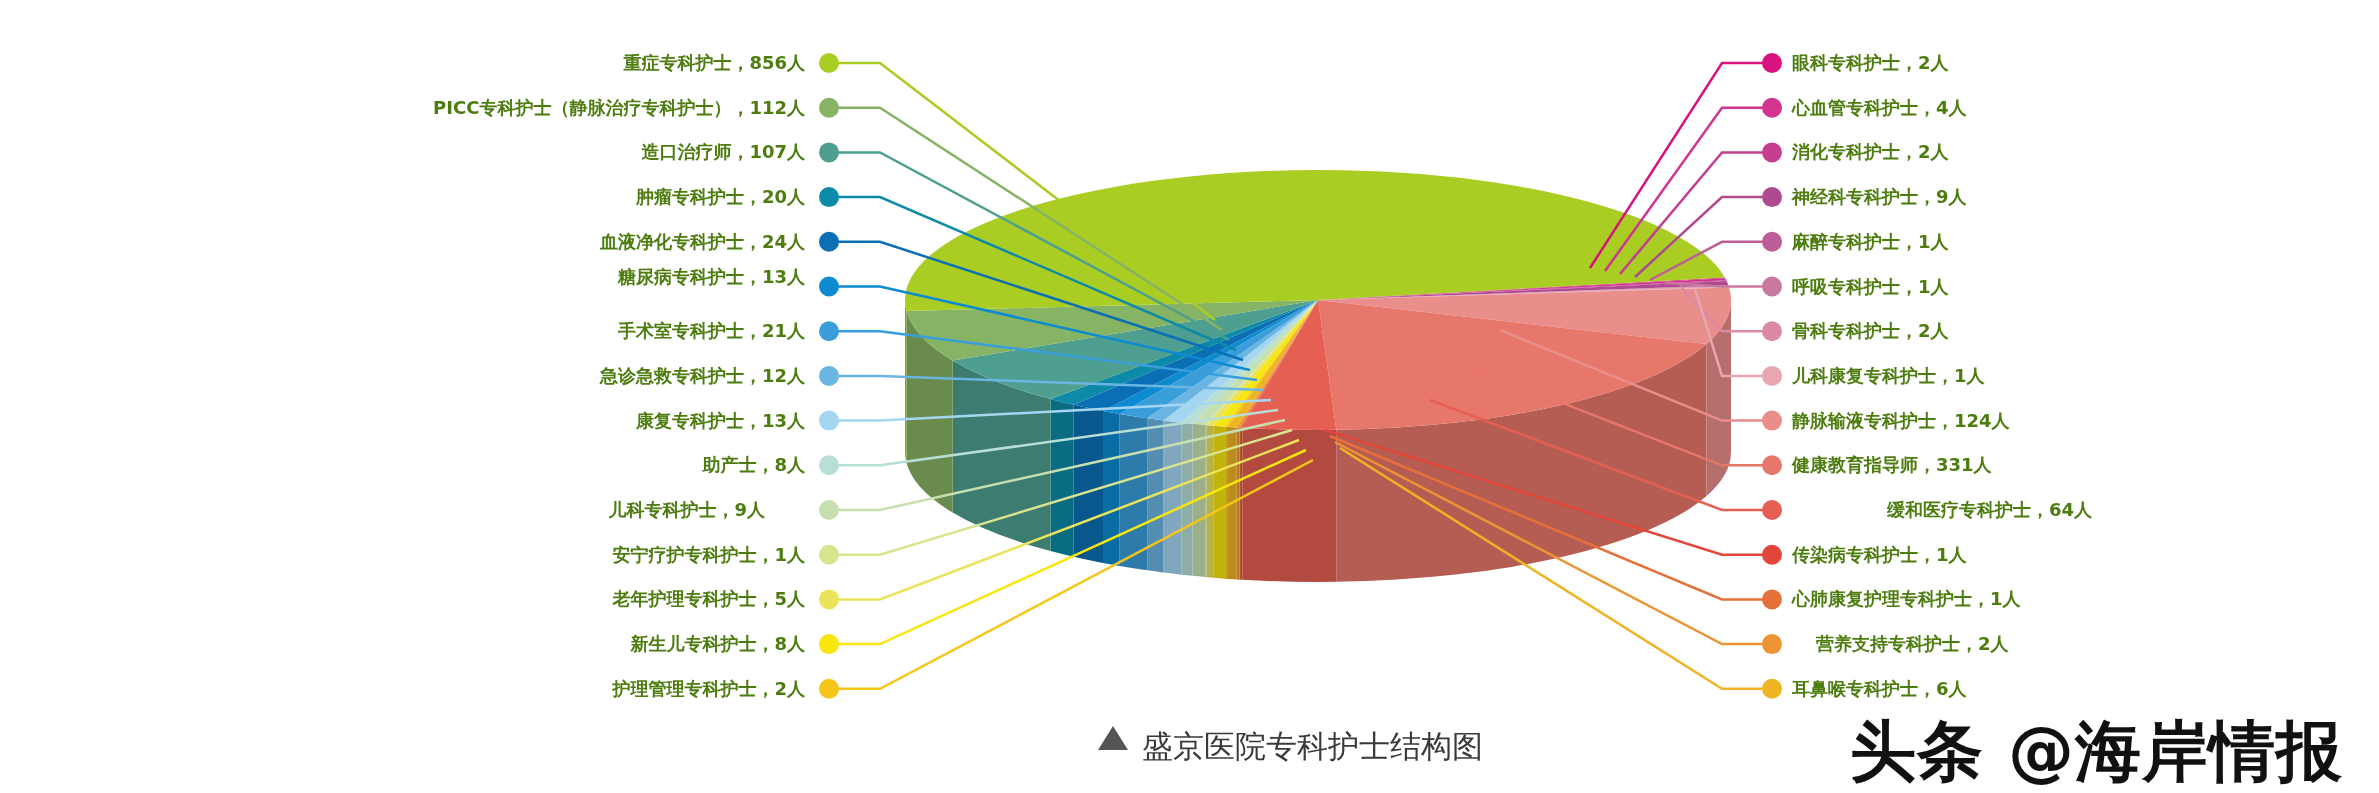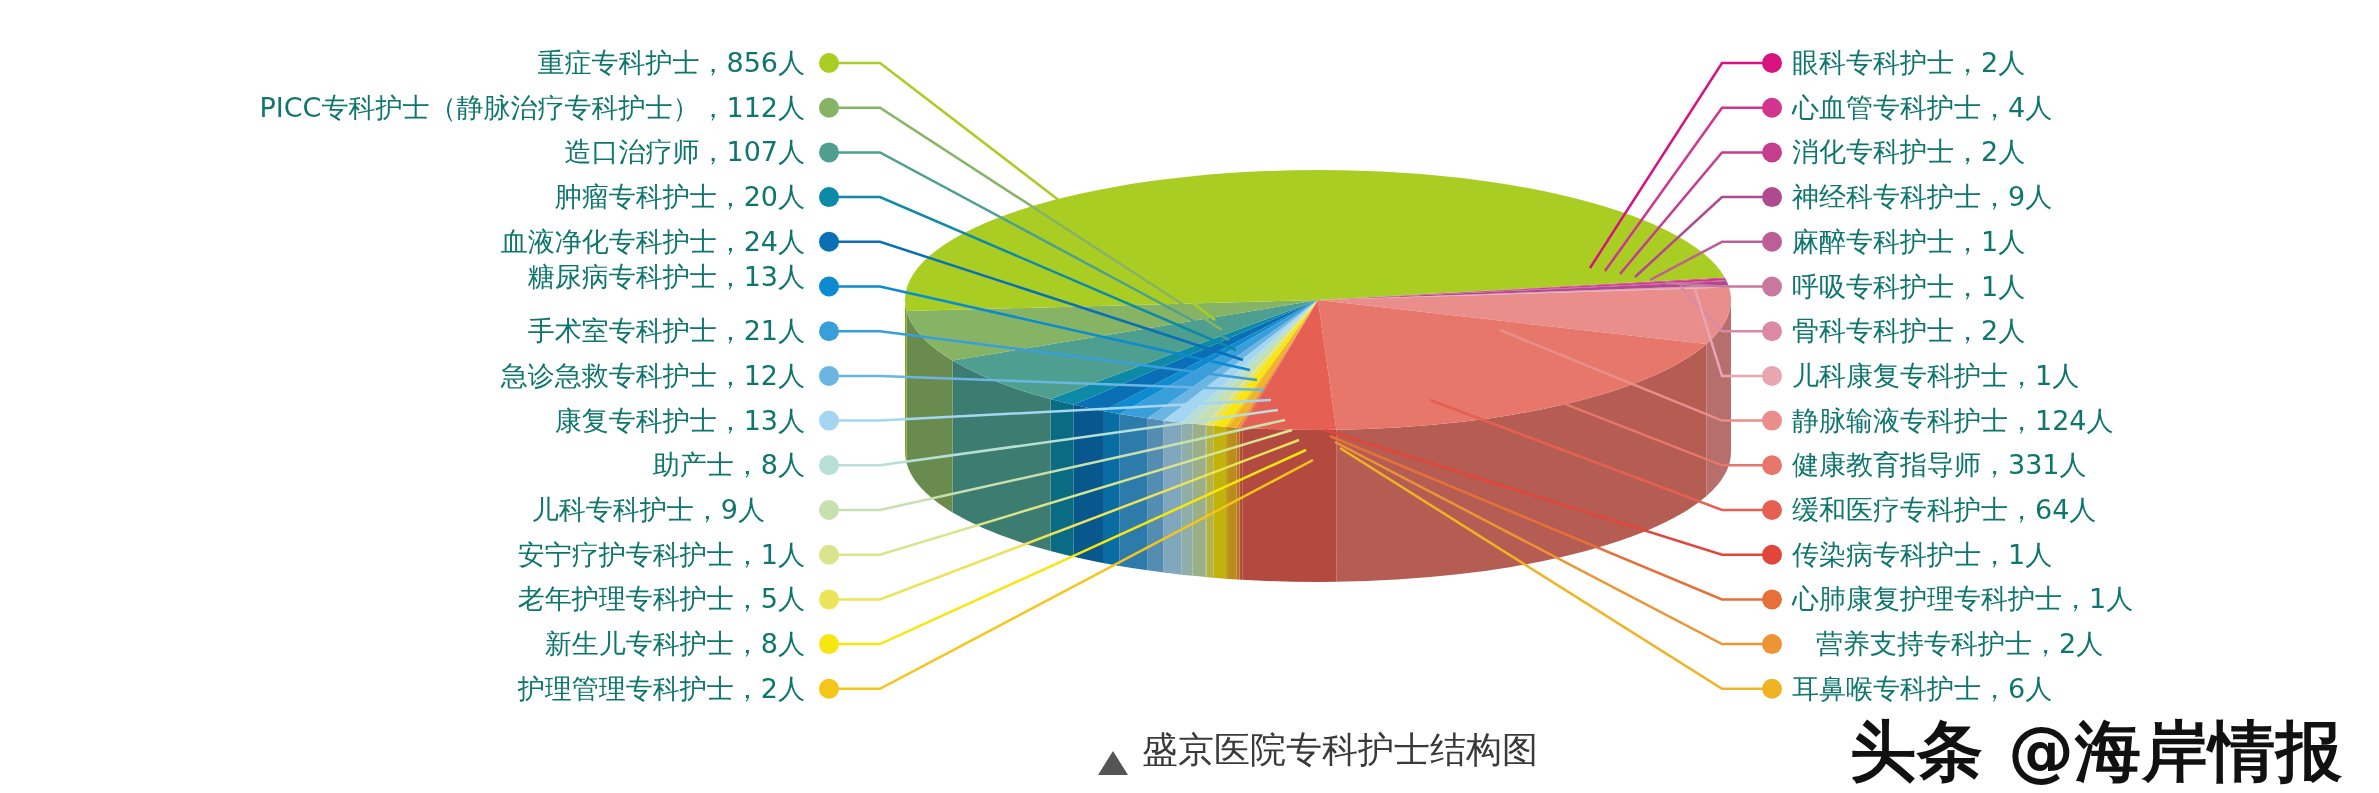--- a/index.html
+++ b/index.html
@@ -1,24 +1,24 @@
 <!DOCTYPE html>
 <html><head>
 <meta charset="utf-8">
 <style>
   html, body { margin: 0; padding: 0; background: #ffffff; }
   body { width: 2379px; height: 793px; position: relative; overflow: hidden;
          font-family: "DejaVu Sans", "Liberation Sans", sans-serif; }
   #chart-svg { position: absolute; left: 0; top: 0; }
-  .lbl { position: absolute; font-size: 27px; color: #0f766e; white-space: nowrap;
-         line-height: 32px; height: 32px; }
+  .lbl { position: absolute; font-size: 18px; color: #4d7c0f; white-space: nowrap;
+         line-height: 32px; height: 32px; font-weight: bold; }
   .lbl-left { text-align: right; }
   .lbl-right { text-align: left; }
-  .caption { position: absolute; left: 1098px; top: 726px; font-size: 36px; color: #3a3a3a;
-             display: flex; align-items: flex-end; gap: 14px; }
+  .caption { position: absolute; left: 1098px; top: 726px; font-size: 31px; color: #3a3a3a;
+             display: flex; align-items: flex-start; gap: 14px; }
   .caption .tri { width: 0; height: 0; border-left: 15px solid transparent;
                   border-right: 15px solid transparent; border-bottom: 24px solid #555; }
   .watermark { position: absolute; left: 1850px; top: 707px; font-size: 66px; color: #111;
                font-weight: bold; letter-spacing: 1px;
                text-shadow: 2px 0 0 #fff, -2px 0 0 #fff, 0 2px 0 #fff, 0 -2px 0 #fff; }
 </style>
 </head>
 <body>
 
 <svg id="chart-svg" width="2379" height="793" viewBox="0 0 2379 793" xmlns="http://www.w3.org/2000/svg">
@@ -165,21 +165,21 @@
     <div class="lbl lbl-right" style="left: 1792px; top: 47px;">眼科专科护士，2人</div>
     <div class="lbl lbl-right" style="left: 1792px; top: 91.7px;">心血管专科护士，4人</div>
     <div class="lbl lbl-right" style="left: 1792px; top: 136.4px;">消化专科护士，2人</div>
     <div class="lbl lbl-right" style="left: 1792px; top: 181.1px;">神经科专科护士，9人</div>
     <div class="lbl lbl-right" style="left: 1792px; top: 225.8px;">麻醉专科护士，1人</div>
     <div class="lbl lbl-right" style="left: 1792px; top: 270.5px;">呼吸专科护士，1人</div>
     <div class="lbl lbl-right" style="left: 1792px; top: 315.2px;">骨科专科护士，2人</div>
     <div class="lbl lbl-right" style="left: 1792px; top: 359.9px;">儿科康复专科护士，1人</div>
     <div class="lbl lbl-right" style="left: 1792px; top: 404.6px;">静脉输液专科护士，124人</div>
     <div class="lbl lbl-right" style="left: 1792px; top: 449.3px;">健康教育指导师，331人</div>
-    <div class="lbl lbl-right" style="left: 1792px; top: 494px;">缓和医疗专科护士，64人</div>
+    <div class="lbl lbl-right" style="left: 1887px; top: 494px;">缓和医疗专科护士，64人</div>
     <div class="lbl lbl-right" style="left: 1792px; top: 538.7px;">传染病专科护士，1人</div>
     <div class="lbl lbl-right" style="left: 1792px; top: 583.4px;">心肺康复护理专科护士，1人</div>
     <div class="lbl lbl-right" style="left: 1792px; top: 628.1px; margin-left: 24px;">营养支持专科护士，2人</div>
     <div class="lbl lbl-right" style="left: 1792px; top: 672.8px;">耳鼻喉专科护士，6人</div>
   </div>
 
 <div class="caption">
   <span class="tri"></span>
   <span>盛京医院专科护士结构图</span>
 </div>

